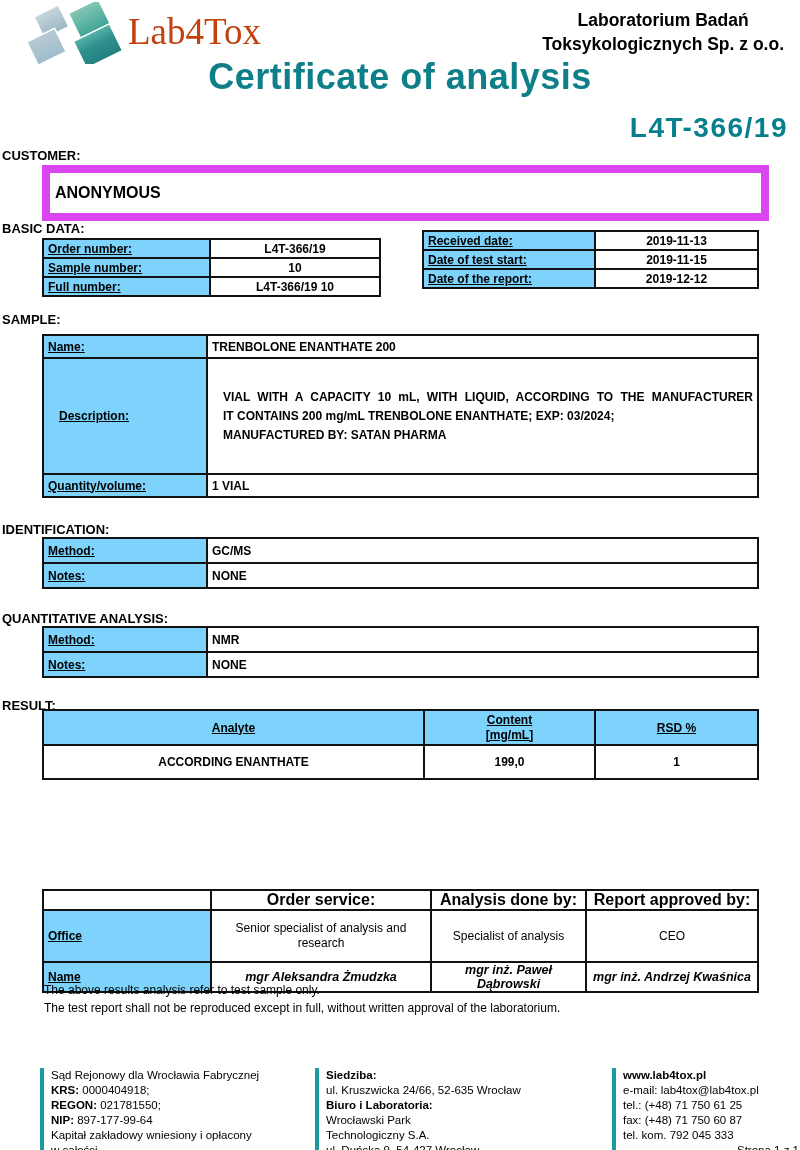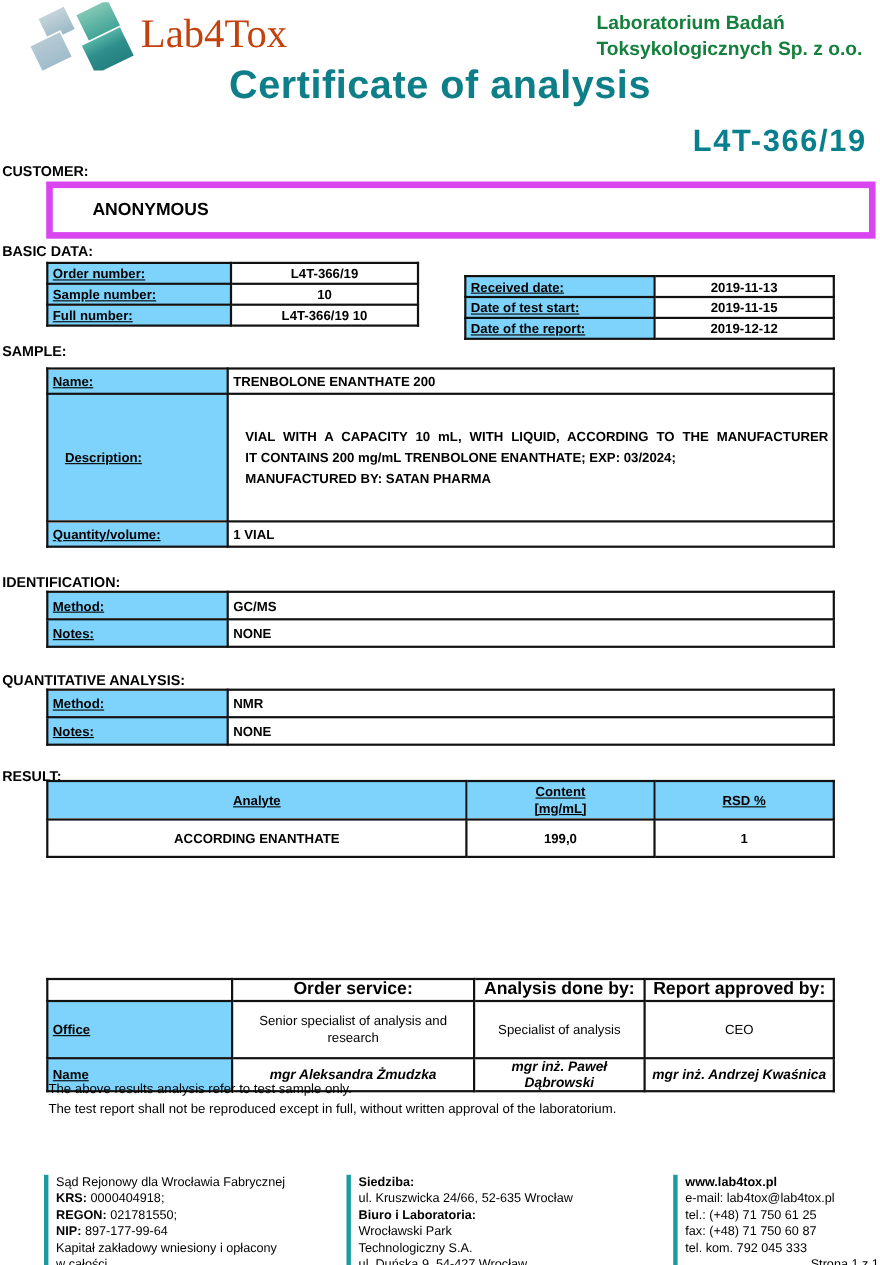--- a/index.html
+++ b/index.html
@@ -8,54 +8,53 @@
     font-family:"Liberation Sans", sans-serif; color:#000; overflow:hidden;
   }
 
   
   .logo-wrap { position:absolute; left:28px; top:2px; width:102px; height:62px; }
   .logo-text {
     position:absolute; left:128px; top:10px;
     font-family:"Liberation Serif", serif; font-size:37px; color:#c2410c;
   }
   .company {
-    position:absolute; right:16px; top:8px; text-align:left;
-    color:#15803d; font-weight:bold; font-size:17.5px; line-height:24px;
+    position:absolute; right:16px; top:8px; text-align:center;
+    color:#000000; font-weight:bold; font-size:17.5px; line-height:24px;
   }
   .doc-title {
     position:absolute; left:0; right:0; top:56px; text-align:center;
     color:#0e7f88; font-weight:bold; font-size:36px; letter-spacing:0.5px;
   }
   .cert-number {
     position:absolute; right:12px; top:112px;
     color:#077f8d; font-weight:bold; font-size:28px; letter-spacing:1.5px;
   }
 
   
   .sec-heading { position:absolute; left:2px; font-weight:bold; font-size:13px; }
 
   
   .customer-box {
     position:absolute; left:42px; top:165px; width:711px; height:40px;
-    border:6px solid #d946ef;
-    padding-left:31px;
+    border:8px solid #d946ef;
   }
   .customer-name { margin:11px 0 0 5px; font-weight:bold; font-size:16px; }
 
   
   table { border-collapse:collapse; table-layout:fixed; }
   td {
     border:2px solid #111; font-size:12px; font-weight:bold;
     padding:0 4px; overflow:hidden; vertical-align:middle;
   }
   .cell-lbl { background:#7dd3fc;text-decoration:underline; }
   .tc { text-align:center; }
 
   .t-basic-left  { position:absolute; left:42px;  top:238px; width:337px; }
-  .t-basic-right { position:absolute; left:422px; top:250px; width:335px; }
+  .t-basic-right { position:absolute; left:422px; top:230px; width:335px; }
   .t-basic td { height:17px; }
 
   .t-sample { position:absolute; left:42px; top:334px; width:715px; }
   .td-name-row { height:21px;margin-left:30px; }
   .td-desc-row { height:114px;padding-left:15px; }
   .td-qty-row  { height:21px; }
   .desc-block { line-height:19px; }
   .jline { text-align:justify; text-align-last:justify; }
 
   .t-two-row { position:absolute; left:42px; width:715px; }

